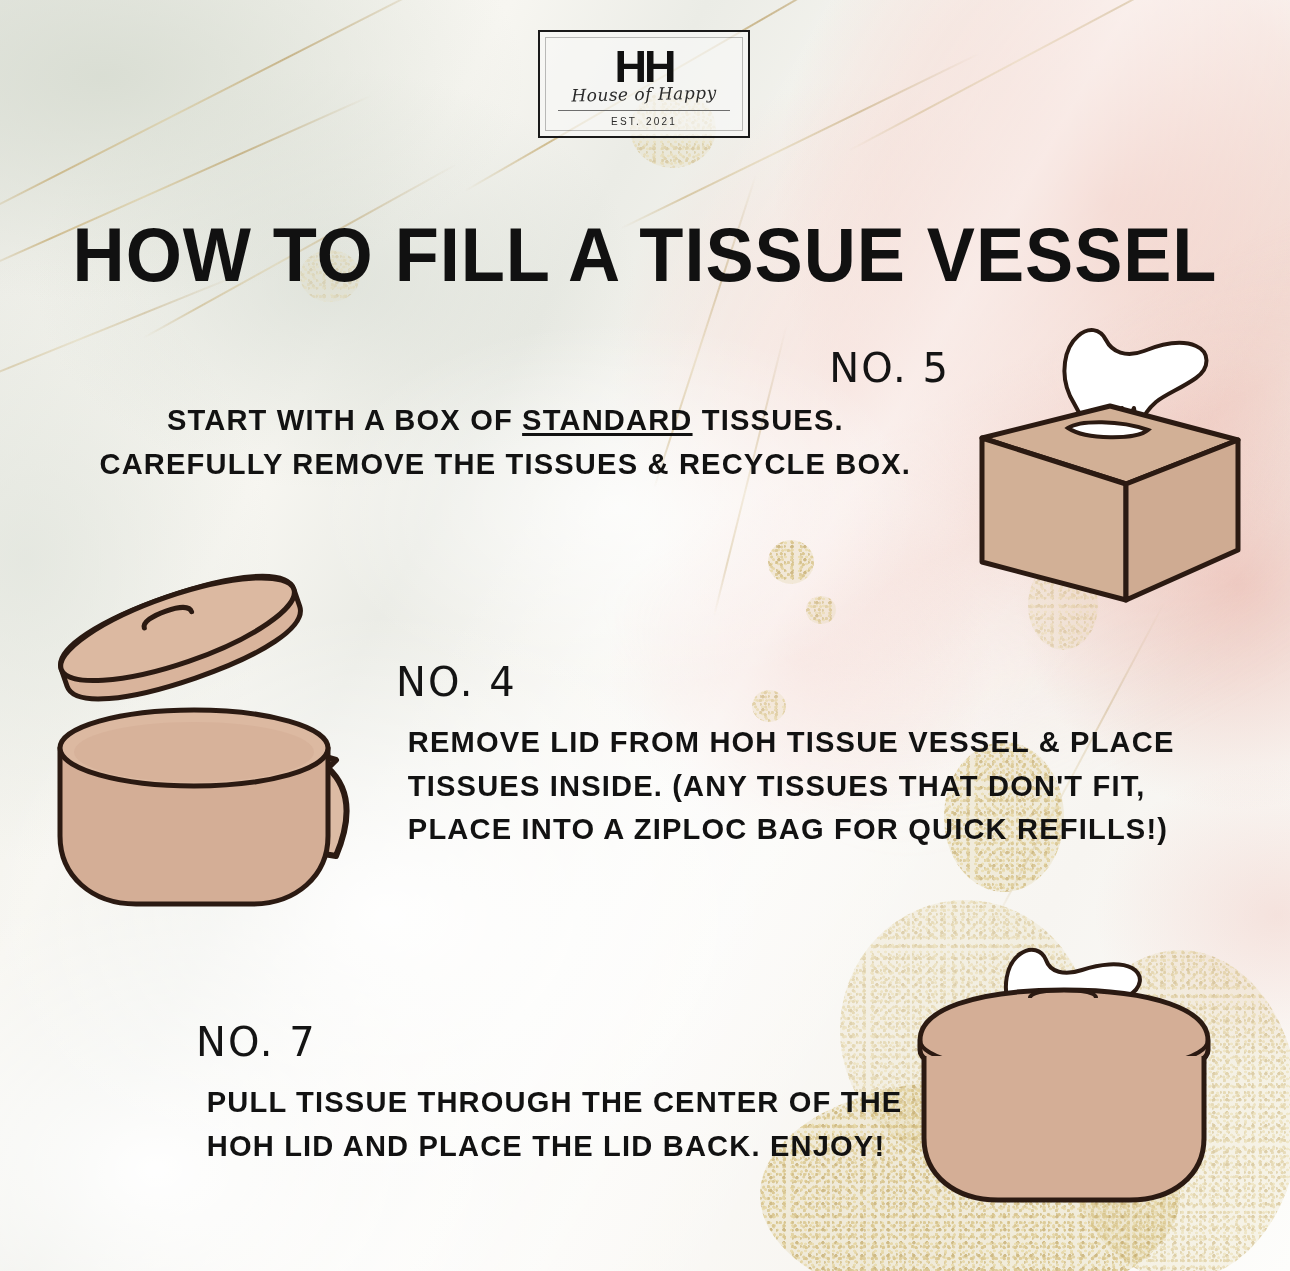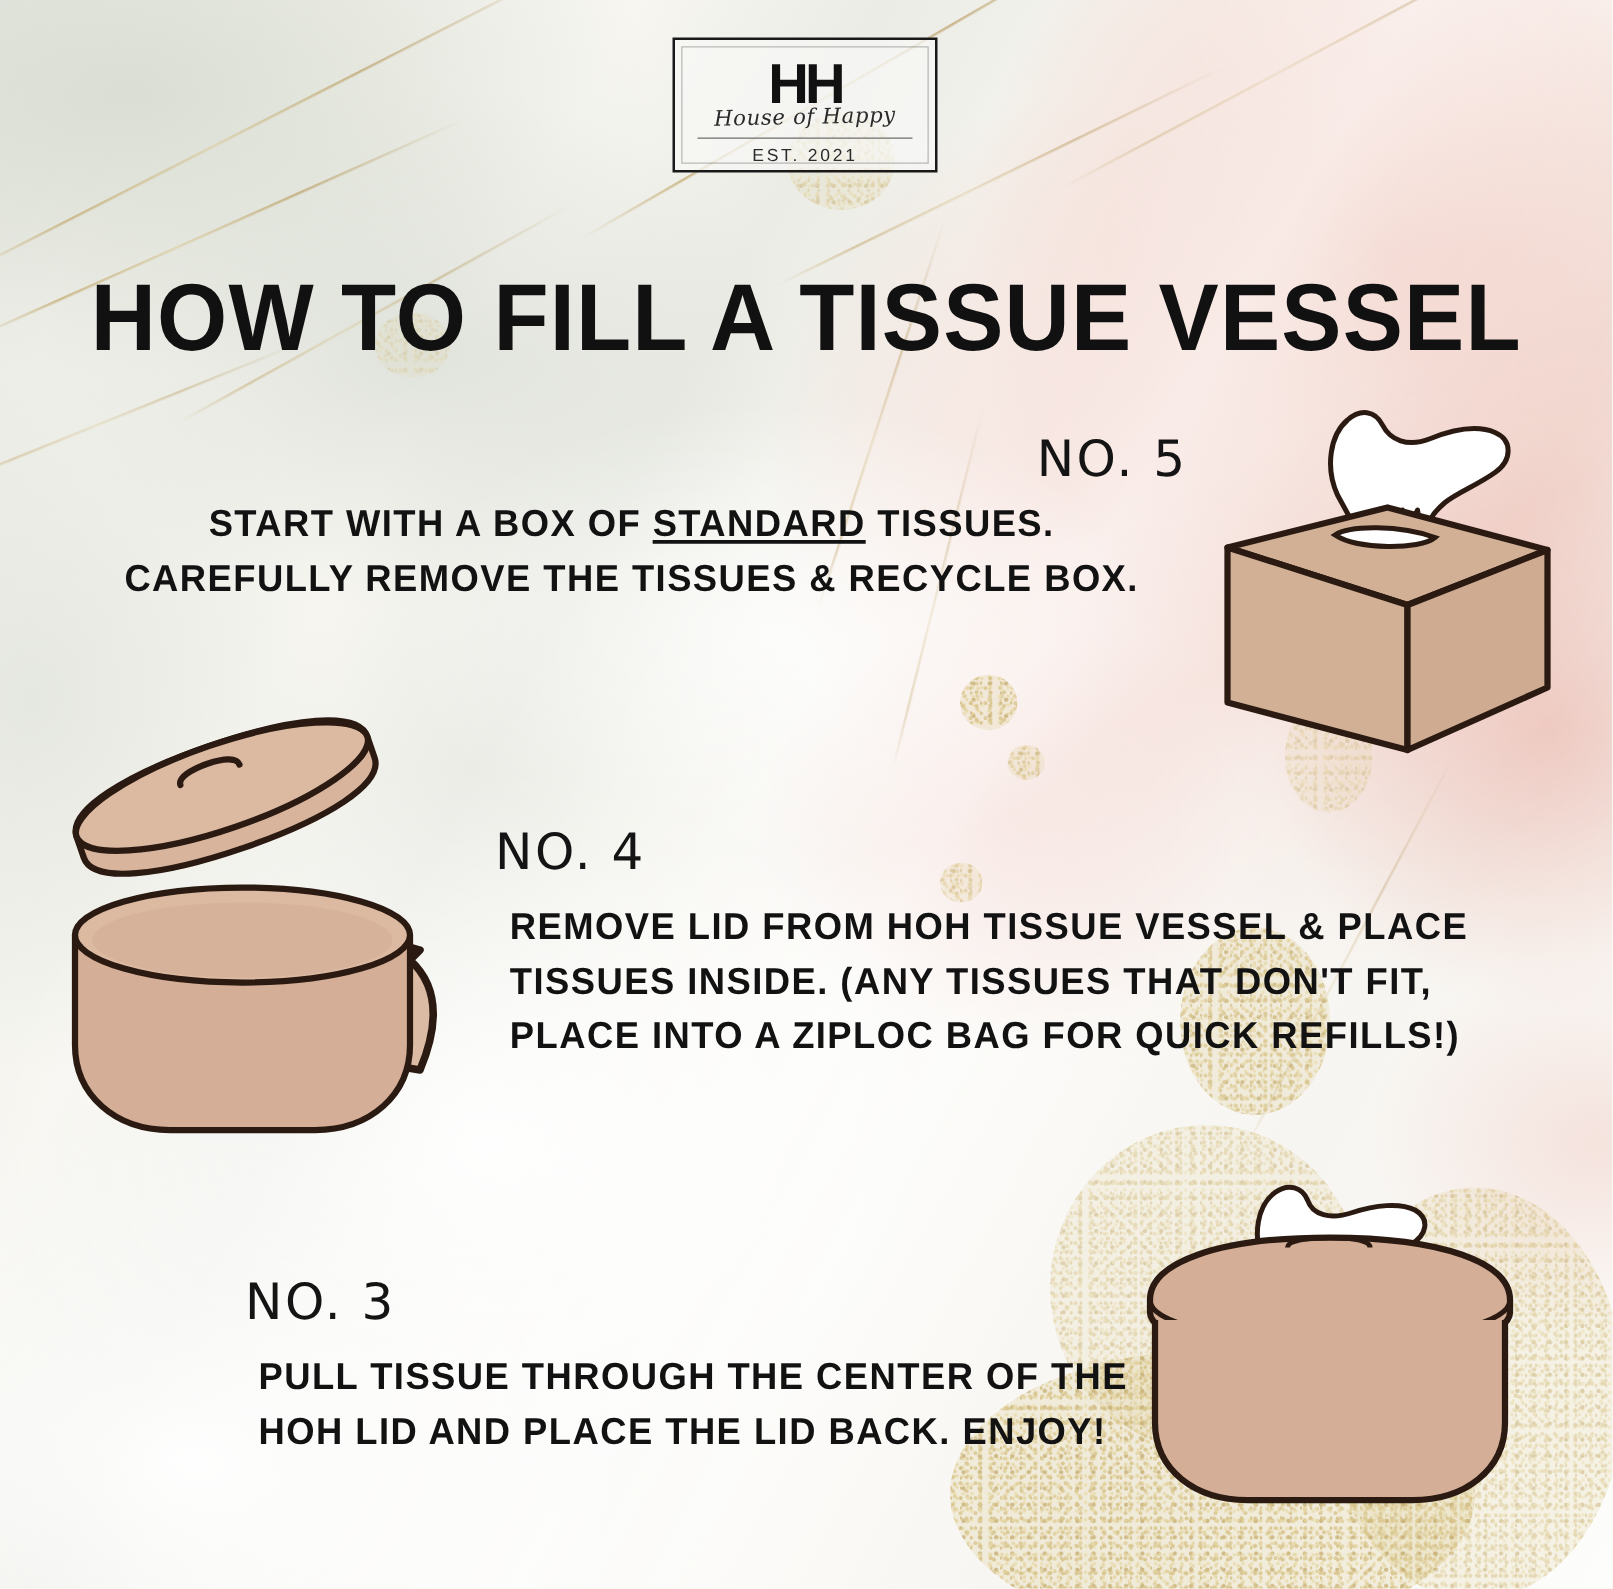--- a/index.html
+++ b/index.html
@@ -155,21 +155,21 @@
     top: 78px;
     height: 1px;
     background: #6e6e6e;
   }
   .logo-est {
     position: absolute;
     left: 0; right: 0;
     top: 84px;
     text-align: center;
     font-family: "Liberation Sans", sans-serif;
-    font-size: 14px;
+    font-size: 10px;
     letter-spacing: 2.2px;
     color: #2b2b2b;
   }
 
   
   .title {
     position: absolute;
     left: 0;
     right: 0;
     top: 166px;
@@ -322,21 +322,21 @@
       </g>
 
       <path d="M24 192 L 24 280 C 24 320, 56 348, 100 348 L 216 348 C 260 348, 292 320, 292 280 L 292 192 Z" fill="#d4ae96" stroke="#2b1a12" stroke-width="5" stroke-linejoin="round"></path>
 
       <ellipse cx="158" cy="192" rx="134" ry="38" fill="#dcb9a1" stroke="#2b1a12" stroke-width="5"></ellipse>
 
       <ellipse cx="158" cy="196" rx="120" ry="30" fill="#d4ae96" stroke="none" opacity="0.65"></ellipse>
     </svg>
   </div>
 
-  <div class="step-no" id="step3-no">NO. 3</div>
+  <div class="step-no" id="step3-no">NO. 7</div>
   <div class="step-body" id="step3-text">
     <span class="line">PULL TISSUE THROUGH THE CENTER OF THE</span>
     <span class="line">HOH LID AND PLACE THE LID BACK. ENJOY!</span>
   </div>
 
   <div class="illus" id="illus-closed">
     <svg viewBox="0 0 330 300" width="330" height="300">
 
       <path d="M112 102 C 104 82, 108 58, 122 48 C 133 40, 144 44, 148 54 C 152 66, 166 70, 184 64
                C 202 58, 222 56, 234 62 C 246 69, 244 82, 230 90 C 216 98, 202 102, 194 110

